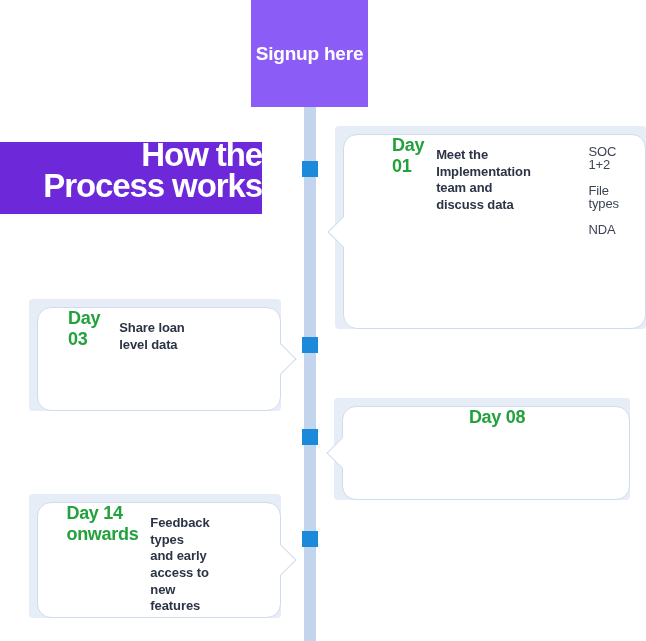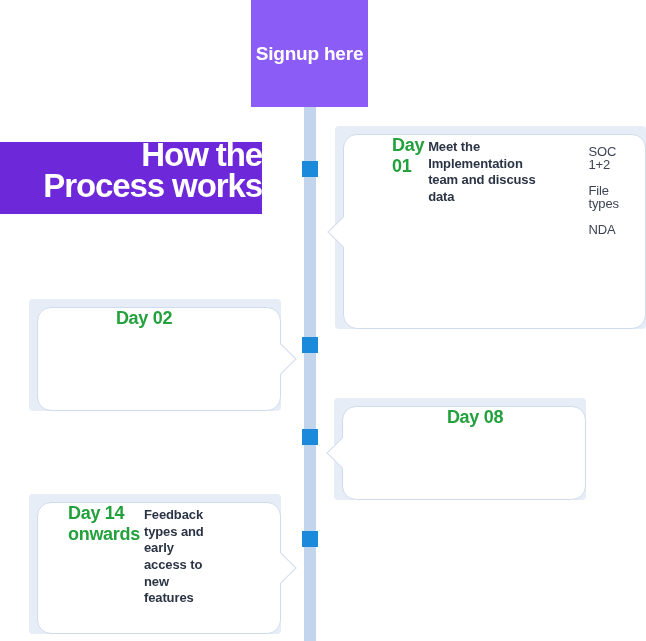--- a/index.html
+++ b/index.html
@@ -156,43 +156,43 @@
     font-size: 18px;
     font-weight: bold;
     letter-spacing: -0.3px;
     margin: 0 0 9px 0;
   }
   .card-sub {
     color: #2b3445;
     font-size: 13px;
     font-weight: bold;
     line-height: 1.28;
-    margin: 4px;
+    margin: 12px;
     letter-spacing: -0.1px;
   }
   .bullet-list {
     list-style: none;
     margin: 10px 0 0 0;
     padding: 0;
   }
   .bullet-list li {
     color: #3c4454;
     font-size: 13px;
     line-height: 1.0;
     margin-bottom: 13px;
     letter-spacing: -0.1px;
     margin-left: 36px;
   }
   .bullet-list li:last-child { margin-bottom: 0; }
 
   
   #card-day01 { left: 335px; top: 126px; width: 311px; height: 203px; }
   #card-day03 { left: 29px; top: 299px; width: 252px; height: 112px; }
-  #card-day08 { left: 334px; top: 398px; width: 252px; height: 102px; }
-  #card-day14 { left: 29px; top: 494px; width: 252px; height: 140px; }
+  #card-day08 { left: 334px; top: 398px; width: 296px; height: 102px; }
+  #card-day14 { left: 29px; top: 494px; width: 252px; height: 124px; }
 </style>
 </head>
 <body>
 
 <div id="stage">
 
   <div class="spine"></div>
 
   <div class="signup">
     <div class="signup-label">Signup
@@ -223,21 +223,22 @@
         </ul>
       </div>
     </div>
   </div>
 
   <div class="card-wrap" id="card-day03">
     <div class="backdrop"></div>
     <div class="card left">
       <div class="notch point-right"></div>
       <div class="card-inner">
-        <div class="day-title">Day 02</div>
+        <div class="day-title">Day 03</div>
+        <div class="card-sub">Share loan level data</div>
       </div>
     </div>
   </div>
 
   <div class="card-wrap" id="card-day08">
     <div class="backdrop"></div>
     <div class="card right">
       <div class="notch point-left"></div>
       <div class="card-inner">
         <div class="day-title">Day 08</div>

